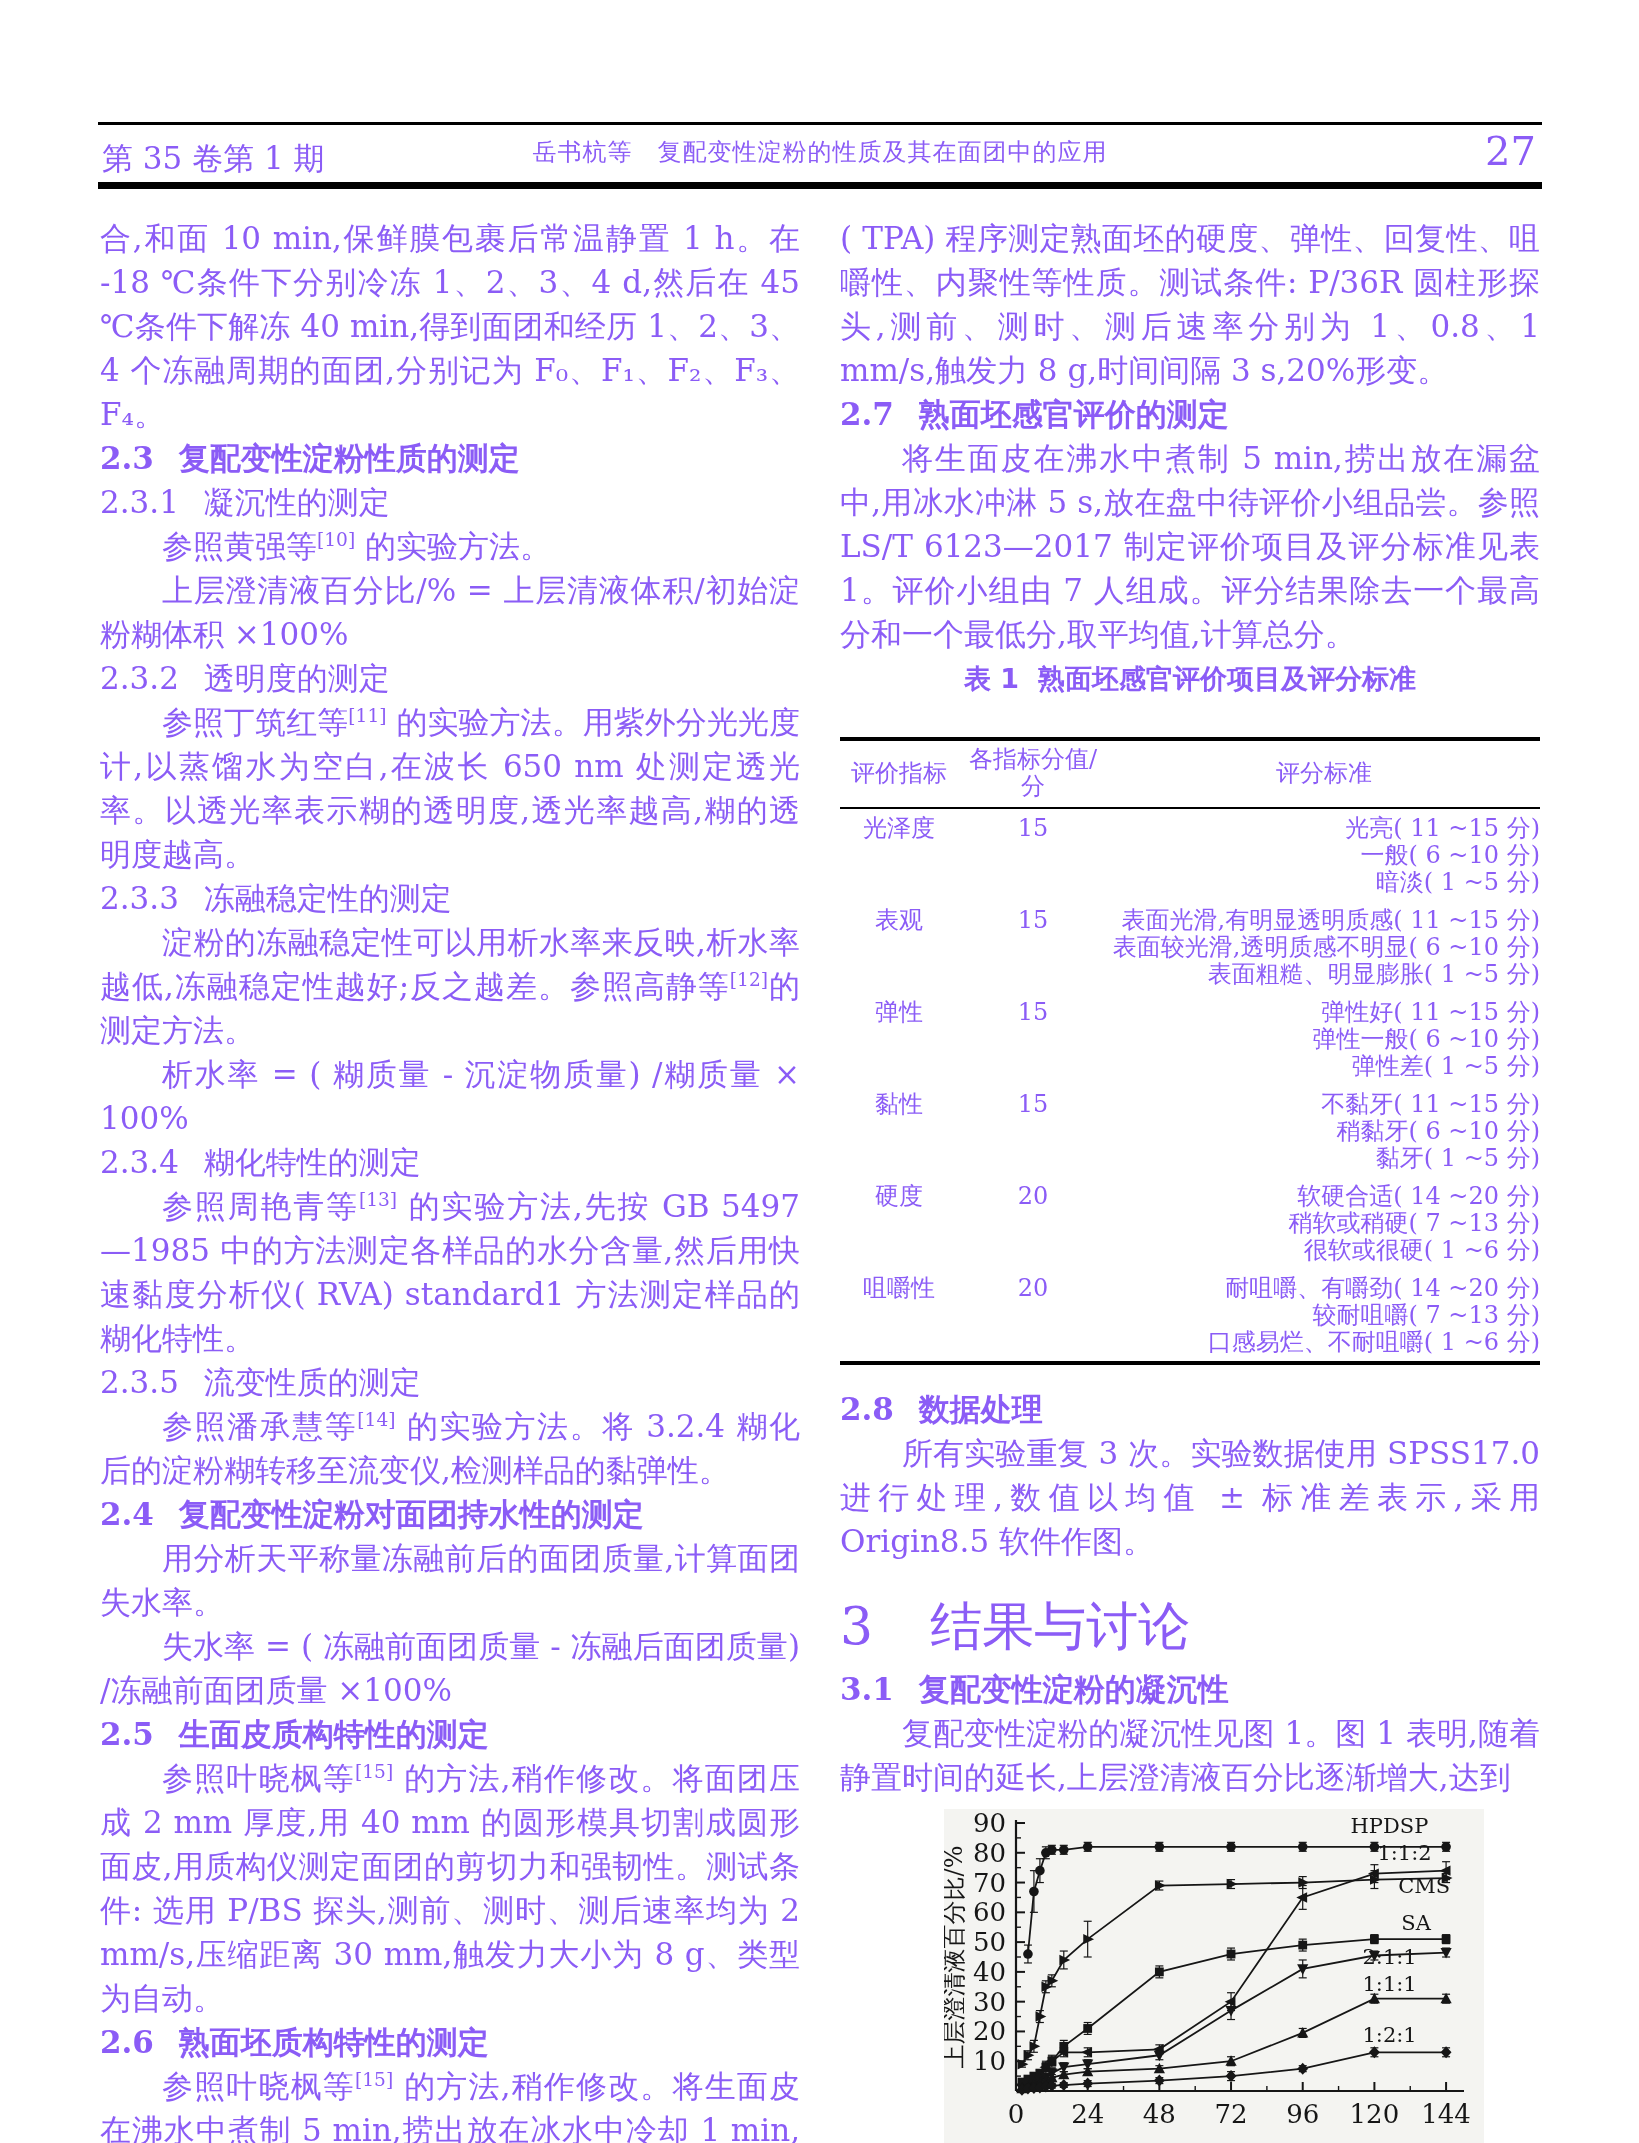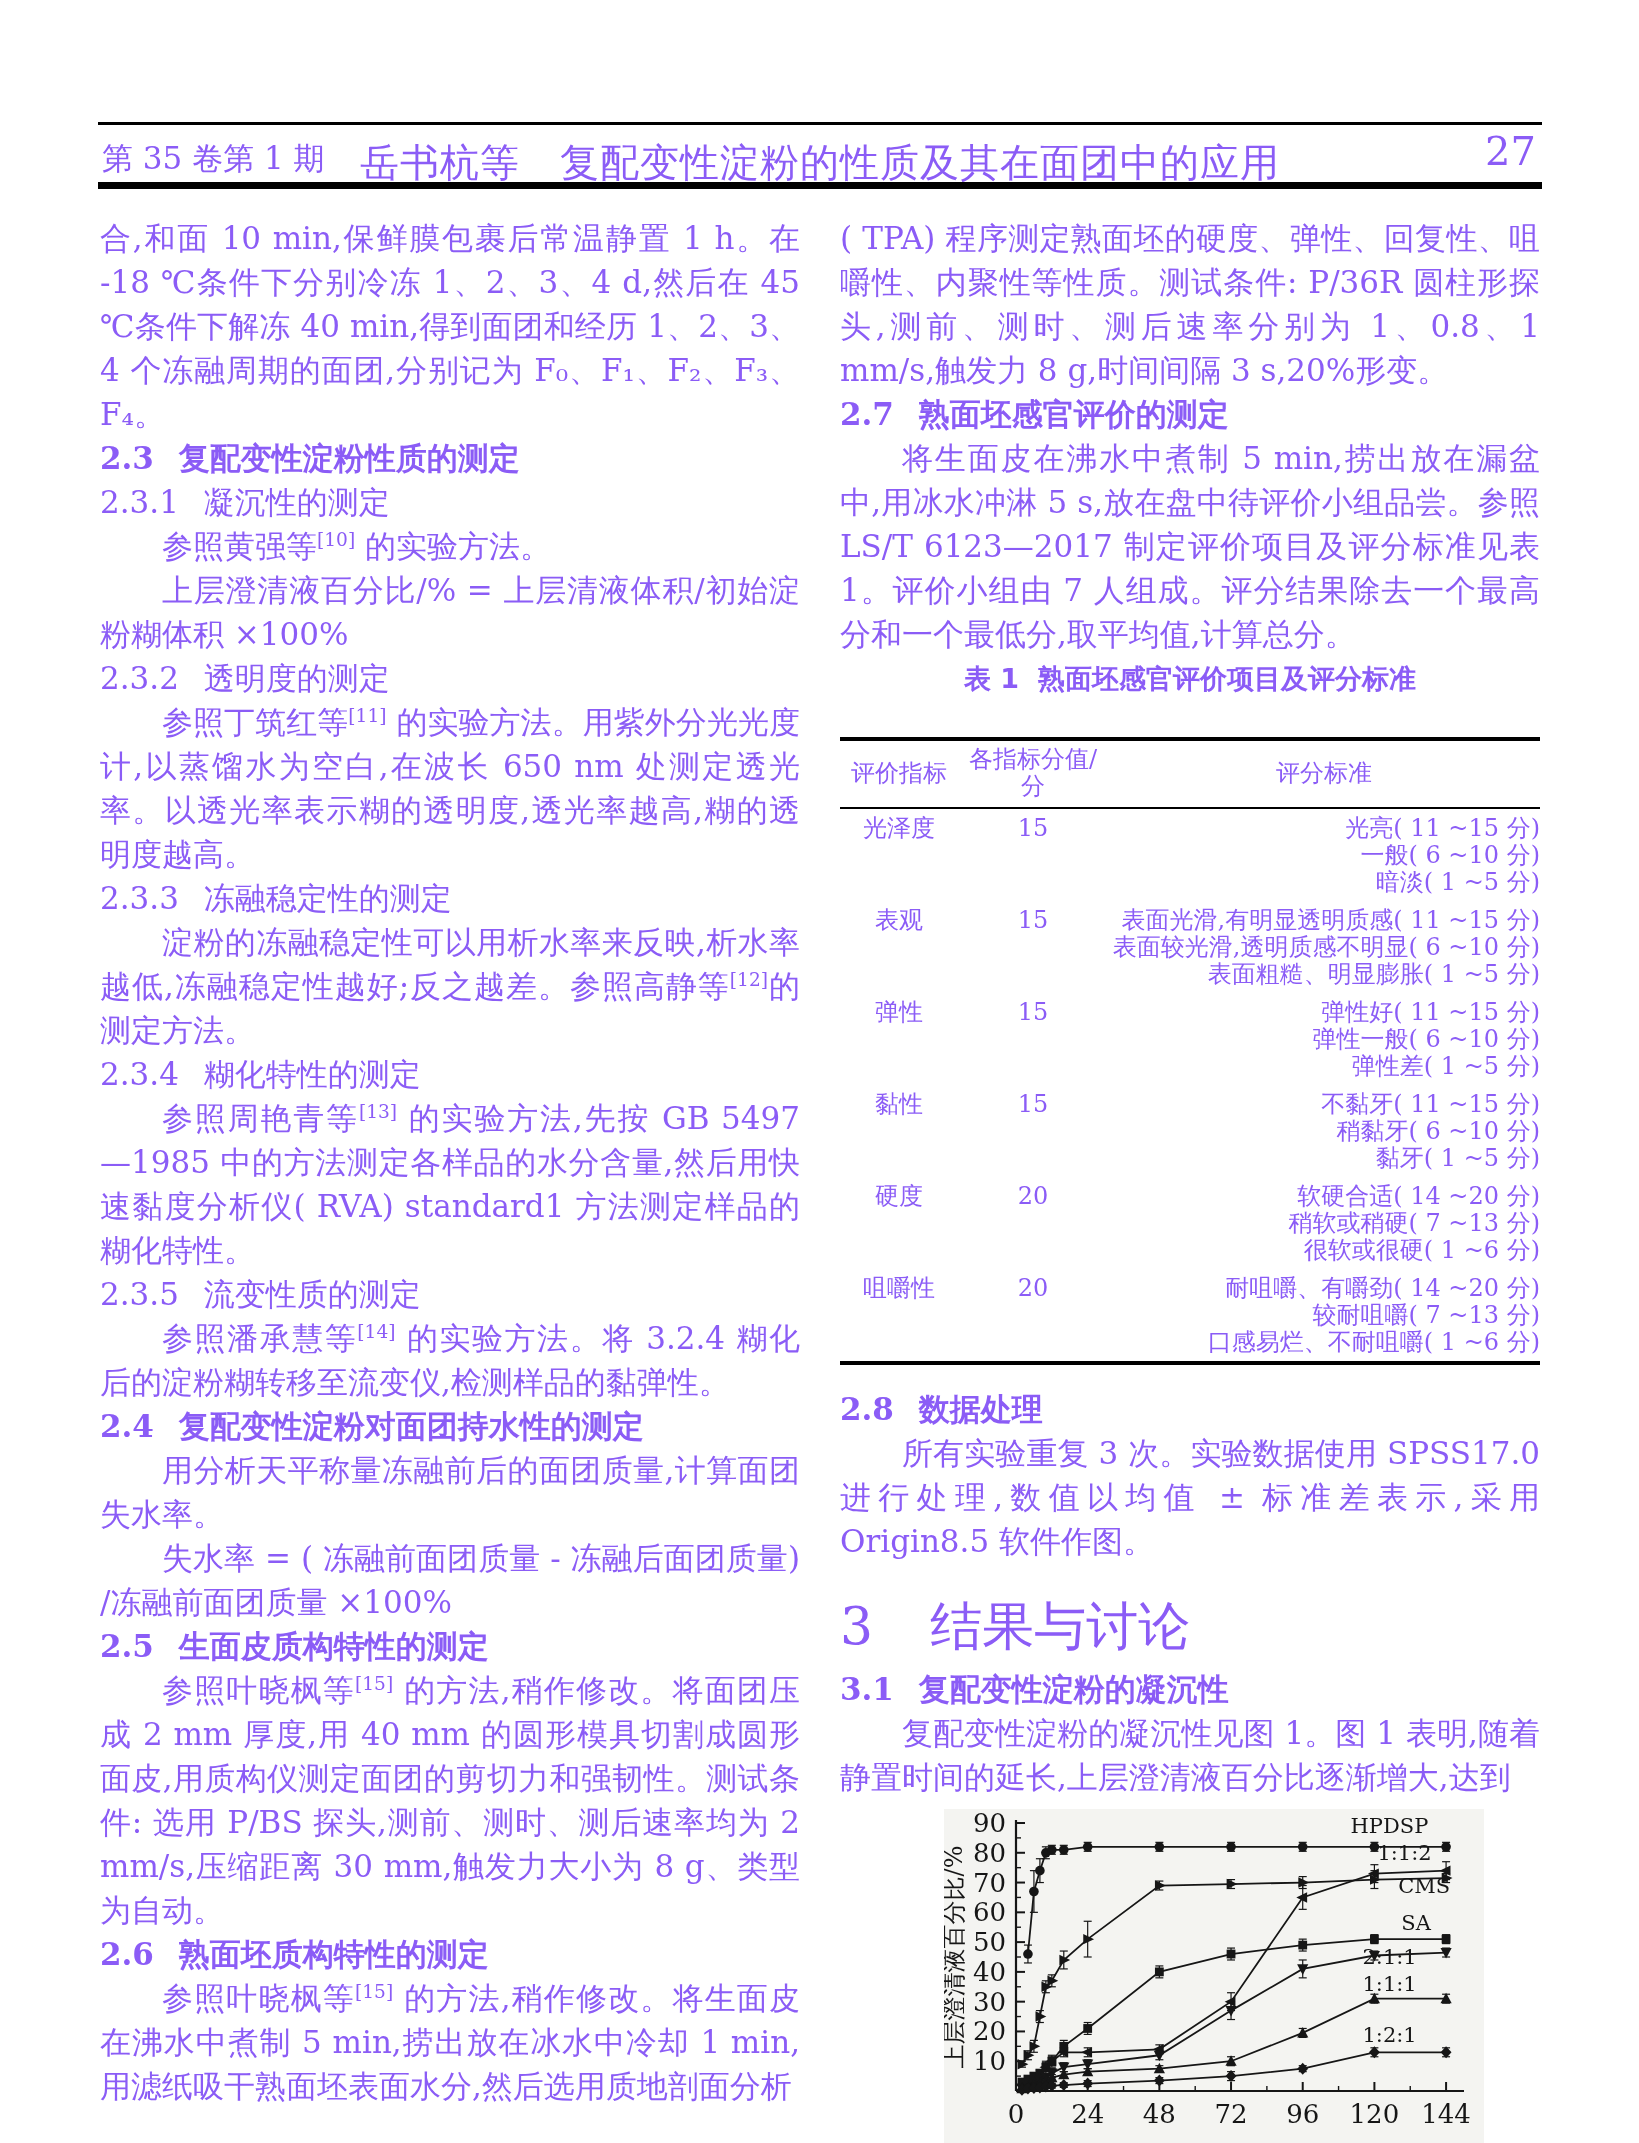--- a/index.html
+++ b/index.html
@@ -2,21 +2,21 @@
 <html><head>
 <meta charset="utf-8">
 <style>
   html,body{margin:0;padding:0;background:#9a9a9a;}
   .page{position:relative;width:1639px;height:2143px;background:#ffffff;margin:0 auto;
         font-family:"DejaVu Serif",serif;color:#8b5cf6;overflow:hidden;}
   .rule-thin{position:absolute;left:98px;top:122px;width:1444px;height:3px;background:#000;}
   .rule-thick{position:absolute;left:98px;top:182px;width:1444px;height:7px;background:#000;}
   .header{position:absolute;left:98px;top:128px;width:1444px;height:54px;}
   .header .issue{position:absolute;left:4px;top:10px;font-size:31px;}
-  .header .ptitle{position:absolute;left:0;right:0;top:8px;text-align:center;font-size:39px;letter-spacing:1px;}
+  .header .ptitle{position:absolute;left:0;right:0;top:8px;text-align:center;font-size:24px;letter-spacing:1px;}
   .header .pnum{position:absolute;right:6px;top:0;font-size:40px;}
   .col{position:absolute;top:216px;width:700px;font-size:31px;line-height:44px;text-align:justify;}
   .col.left{left:100px;}
   .col.right{left:840px;}
   p{margin:0;}
   .indent{text-indent:2em;}
   .formula{text-indent:2em;}
   sup{font-size:0.6em;line-height:0;vertical-align:super;}
   .sec-h{font-family:"DejaVu Sans",sans-serif;font-weight:bold;}
   .sec-h .hnum{font-family:"DejaVu Serif",serif;margin-right:0.8em;}
@@ -54,20 +54,21 @@
     <p class="sec-h"><span class="hnum">2.3</span><span>复配变性淀粉性质的测定</span></p>
     <p class="sub-h"><span class="hnum">2.3.1</span><span>凝沉性的测定</span></p>
     <p class="indent"><span>参照黄强等</span><sup>[10]</sup><span> 的实验方法。</span></p>
     <p class="formula">上层澄清液百分比/% = 上层清液体积/初始淀粉糊体积 ×100%</p>
 
     <p class="sub-h"><span class="hnum">2.3.2</span><span>透明度的测定</span></p>
     <p class="indent"><span>参照丁筑红等</span><sup>[11]</sup><span> 的实验方法。用紫外分光光度计,以蒸馏水为空白,在波长 650 nm 处测定透光率。以透光率表示糊的透明度,透光率越高,糊的透明度越高。</span></p>
 
     <p class="sub-h"><span class="hnum">2.3.3</span><span>冻融稳定性的测定</span></p>
     <p class="indent"><span>淀粉的冻融稳定性可以用析水率来反映,析水率越低,冻融稳定性越好;反之越差。参照高静等</span><sup>[12]</sup><span>的测定方法。</span></p>
+    <p class="formula">析水率 = ( 糊质量 - 沉淀物质量) /糊质量 × 100%</p>
 
     <p class="sub-h"><span class="hnum">2.3.4</span><span>糊化特性的测定</span></p>
     <p class="indent"><span>参照周艳青等</span><sup>[13]</sup><span> 的实验方法,先按 GB 5497—1985 中的方法测定各样品的水分含量,然后用快速黏度分析仪( RVA) standard1 方法测定样品的糊化特性。</span></p>
 
     <p class="sub-h"><span class="hnum">2.3.5</span><span>流变性质的测定</span></p>
     <p class="indent"><span>参照潘承慧等</span><sup>[14]</sup><span> 的实验方法。将 3.2.4 糊化后的淀粉糊转移至流变仪,检测样品的黏弹性。</span></p>
 
     <p class="sec-h"><span class="hnum">2.4</span><span>复配变性淀粉对面团持水性的测定</span></p>
     <p class="indent">用分析天平称量冻融前后的面团质量,计算面团失水率。</p>
     <p class="formula">失水率 = ( 冻融前面团质量 - 冻融后面团质量) /冻融前面团质量 ×100%</p>

